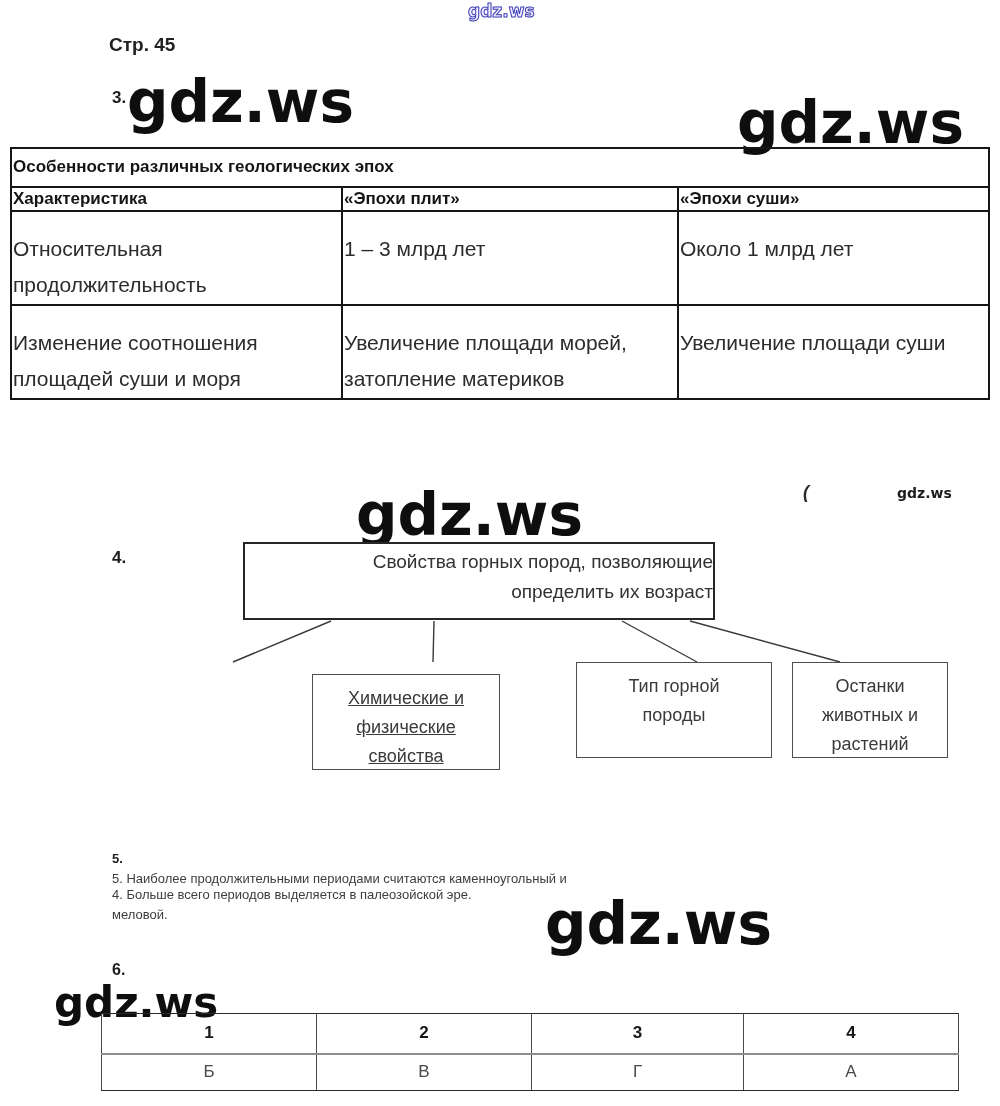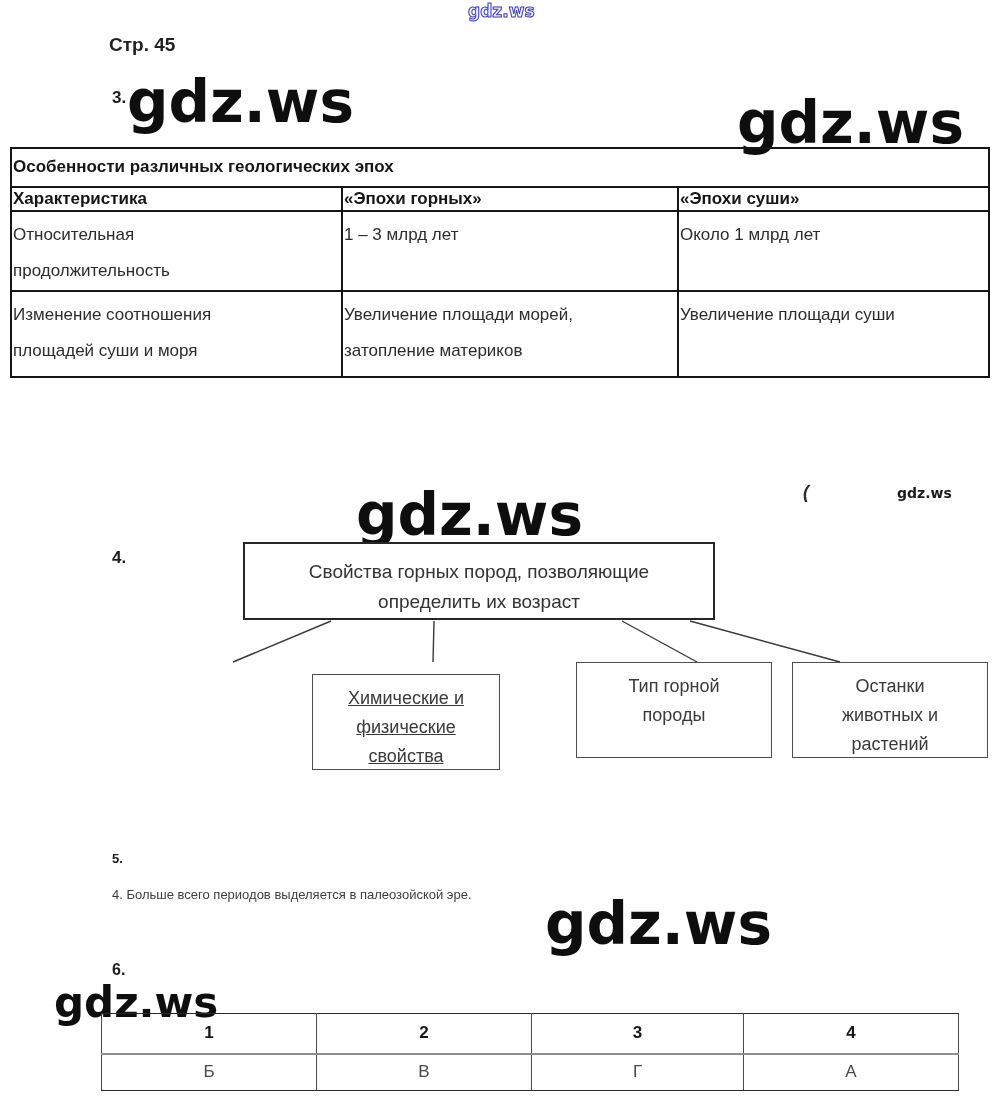--- a/index.html
+++ b/index.html
@@ -16,26 +16,26 @@
   .wm-small-black{font-family:"DejaVu Sans", sans-serif;font-weight:700;font-size:14px;color:#1c1c1c;}
 
   .page-label{font-size:19px;font-weight:700;color:#222;}
   .q-label{font-size:17px;font-weight:700;color:#1d1d1d;}
 
   
   table.t1{border-collapse:collapse;table-layout:fixed;width:978px;}
   table.t1 th, table.t1 td{border:2px solid #161616;text-align:left;overflow:hidden;}
   table.t1 .title-cell{font-size:17px;font-weight:700;color:#151515;vertical-align:middle;}
   table.t1 th{font-size:17px;font-weight:700;color:#151515;vertical-align:middle;}
-  table.t1 td{font-size:17px;color:#2c2c2c;vertical-align:top;padding-top:5px;
+  table.t1 td{font-size:21px;color:#2c2c2c;vertical-align:top;padding-top:19px;
               line-height:36px;white-space:pre-line;}
 
   
-  .dg-root{border:2px solid #262626;background:#fff;text-align:center;font-size:19px;color:#333;
-           line-height:30px;padding-top:13px;white-space:pre-line;box-sizing:border-box;}
+  .dg-root{border:2px solid #262626;background:#fff;text-align:right;font-size:19px;color:#333;
+           line-height:30px;padding-top:3px;white-space:pre-line;box-sizing:border-box;}
   .dg-child{border:1.4px solid #4e4e4e;background:#fff;text-align:center;font-size:18px;color:#3a3a3a;
             line-height:29px;padding-top:9px;white-space:pre-line;box-sizing:border-box;}
 
   
   .ans{font-size:13px;color:#3d3d3d;line-height:36px;white-space:pre-line;}
   .ans b{color:#222;}
 
   
   table.t2{border-collapse:collapse;table-layout:fixed;width:857px;}
   table.t2 th, table.t2 td{border-left:1.4px solid #4a4a4a;border-right:1.4px solid #4a4a4a;text-align:center;}
@@ -62,21 +62,21 @@
         <col style="width:331px">
         <col style="width:336px">
         <col style="width:311px">
       </colgroup>
     <tbody>
         <tr style="height:39px;">
       <td class="title-cell" colspan="3" style="vertical-align:middle;padding-top:0;line-height:20px;">Особенности различных геологических эпох</td>
     </tr>
     <tr style="height:22px;padding-left:44px;">
       <th>Характеристика</th>
-      <th>«Эпохи горных»</th>
+      <th>«Эпохи плит»</th>
       <th>«Эпохи суши»</th>
     </tr>
     <tr style="height:66px;">
       <td>Относительная
 продолжительность</td>
       <td>1 – 3 млрд лет</td>
       <td>Около 1 млрд лет</td>
     </tr>
     <tr style="height:86px;">
       <td>Изменение соотношения
@@ -103,28 +103,30 @@
     <line x1="434" y1="6" x2="433" y2="47" stroke="#3a3a3a" stroke-width="1.4"></line>
     <line x1="622" y1="6" x2="697" y2="47" stroke="#3a3a3a" stroke-width="1.4"></line>
     <line x1="690" y1="6" x2="840" y2="47" stroke="#3a3a3a" stroke-width="1.4"></line>
   </svg>
 
   <div class="abs dg-child" style="left:312px;top:674px;width:188px;height:96px;text-decoration:underline;">Химические и
 физические
 свойства</div>
   <div class="abs dg-child" style="left:576px;top:662px;width:196px;height:96px;">Тип горной
 породы</div>
-  <div class="abs dg-child" style="left:792px;top:662px;width:196px;height:96px;">Останки
+  <div class="abs dg-child" style="left:792px;top:662px;width:156px;height:96px;">Останки
 животных и
 растений</div>
 
   <div class="abs ans" style="left:112px;top:805px;width:850px;">
     <b>5.</b>
     <span>4. Больше всего периодов выделяется в палеозойской эре.</span>
   </div>
+  <div class="abs ans" style="left:112px;top:861px;width:850px;">5. Наиболее продолжительными периодами считаются каменноугольный и
+меловой.</div>
 
   <div class="abs wm wm-58" style="left:545px;top:895px;">gdz.ws</div>
 
   <div class="abs q-label" style="left:112px;top:961px;font-size:16px;">6.</div>
   <div class="abs wm wm-42" style="left:54px;top:982px;">gdz.ws</div>
 
   <table class="t2 abs" style="left:101px;top:1013px;">
     <colgroup>
         <col style="width:215px">
         <col style="width:215px">

